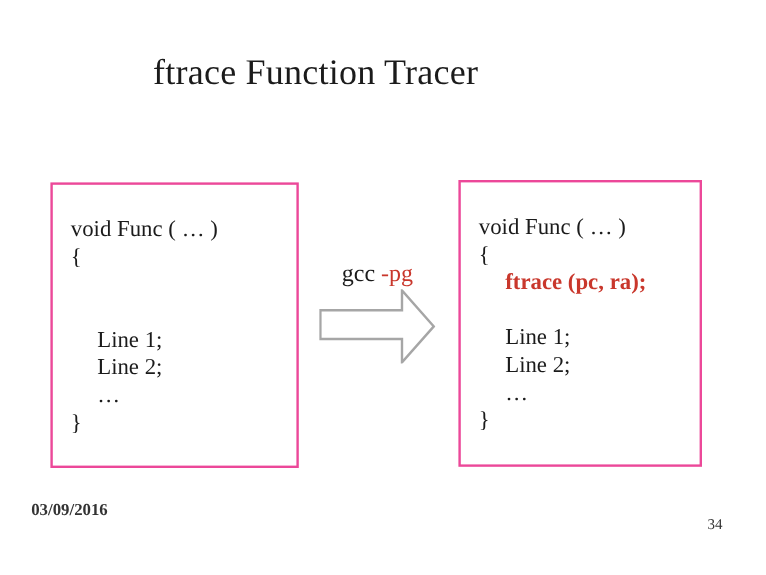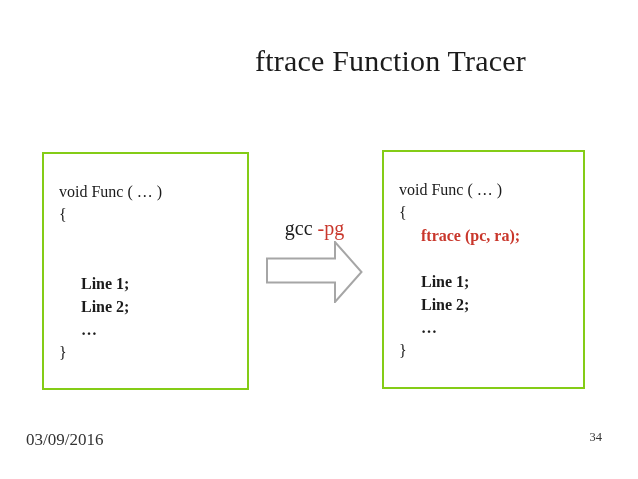--- a/index.html
+++ b/index.html
@@ -11,70 +11,71 @@
     overflow: hidden;
   }
   .slide {
     position: relative;
     width: 638px; height: 479px;
     background: #ffffff;
   }
   .slide-title {
     position: absolute;
     top: 44px; left: 0; width: 526px;
-    text-align: right;
+    text-align: center;
     font-size: 30px;
     font-weight: 400;
     color: var(--text_black, #1b1b1b);
     letter-spacing: 0.2px;
   }
   .code-box {
     position: absolute;
     box-sizing: border-box;
-    border: 2px solid #84cc16;
+    border: 2px solid #ec4899;
     background: #ffffff;
-    font-size: 16px;
+    font-size: 19px;
     line-height: 23px;
     color: var(--text_black, #1b1b1b);
   }
   .code-box.source {
     left: 42px; top: 152px;
     width: 207px; height: 238px;
     padding: 26px 6px 0 15px;
   }
   .code-box.result {
     left: 382px; top: 150px;
     width: 203px; height: 239px;
     padding: 26px 6px 0 15px;
   }
   .code-line { min-height: 23px; white-space: pre; }
-  .code-line.indent { padding-left: 22px; font-weight: bold; }
+  .code-line.indent { padding-left: 22px; }
   .code-line.highlight {
     color: var(--accent_red, #c9372c);
     font-weight: 700;
   }
   .transform {
     position: absolute;
     left: 266px; top: 217px;
     width: 97px;
     text-align: center;
   }
   .transform-label {
     font-size: 20px;
     line-height: 22px;
     white-space: nowrap;
     margin-bottom: 2px;
   }
   .transform-label .flag { color: var(--accent_red, #c9372c); }
   .arrow-icon { display: block; margin-top: 2px; }
   .footer-date {
     position: absolute;
-    left: 26px; top: 430px;
-    font-size: 17px;
+    left: 26px; top: 418px;
+    font-size: 14px;
     color: var(--footer_gray, #333333);
+    font-weight: bold;
   }
   .footer-page {
     position: absolute;
     right: 36px; top: 430px;
     font-size: 12.5px;
     color: var(--footer_gray, #333333);
   }
 </style>
 </head>
 <body>

